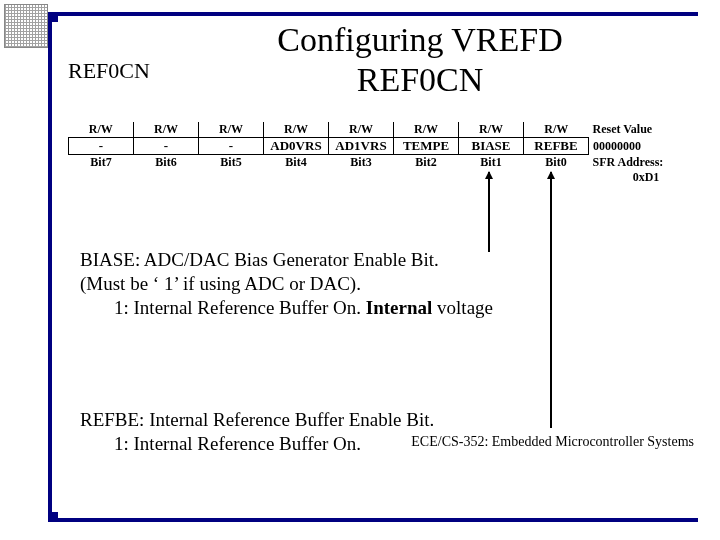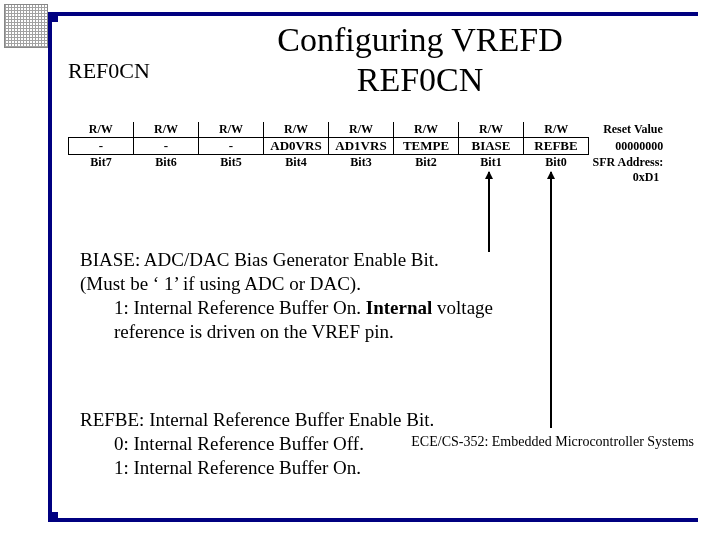--- a/index.html
+++ b/index.html
@@ -12,21 +12,21 @@
   .rule.vert{top:12px;left:48px;width:4px;height:510px}
   .rule.tri{top:12px;left:48px;width:10px;height:10px}
   .rule.tri2{top:512px;left:48px;width:10px;height:10px}
   .title{position:absolute;top:20px;left:210px;width:420px;text-align:center;font-size:34px;line-height:40px}
   .reg{position:absolute;top:58px;left:68px;font-size:22px}
   table{position:absolute;top:122px;left:68px;border-collapse:collapse;font-size:12px}
   td,th{padding:0;text-align:center;font-weight:bold;font-family:'Times New Roman',serif}
   .cell{width:64px;border:1px solid #000;font-size:13px;height:15px}
   .nb{width:64px;height:14px;font-size:12px}
   .nbr{width:64px;border-right:1px solid #000;height:14px;font-size:12px}
-  .side{font-size:12px;padding-left:4px;text-align:right;white-space:nowrap}
+  .side{font-size:12px;padding-left:4px;text-align:left;white-space:nowrap}
   .body{position:absolute;left:80px;font-size:19px;line-height:24px;font-family:'Times New Roman',serif}
   .ind{padding-left:34px}
   .foot{position:absolute;right:26px;bottom:26px;font-size:14px}
   .arrow{position:absolute;width:0;border-left:2px solid #000}
   .arrow::before{content:'';position:absolute;top:-1px;left:-5px;border-left:4px solid transparent;border-right:4px solid transparent;border-bottom:8px solid #000}
 </style>
 </head>
 <body>
 
 <div class="page">
@@ -84,23 +84,21 @@
   </tbody>
     </table>
 
   <div class="arrow" style="left:488px;top:172px;height:80px"></div>
   <div class="arrow" style="left:550px;top:172px;height:256px"></div>
 
   <div class="body" style="top:248px">
     <div>BIASE: ADC/DAC Bias Generator Enable Bit.</div>
     <div>(Must be ‘ 1’ if using ADC or DAC).</div>
     <div class="ind"><span>1: Internal Reference Buffer On. </span><b>Internal </b><span>voltage</span></div>
-    <div class="ind">reference is driven on the VREF pin.</div>
   </div>
 
   <div class="body" style="top:408px">
     <div>REFBE: Internal Reference Buffer Enable Bit.</div>
-    <div class="ind">0: Internal Reference Buffer Off.</div>
     <div class="ind">1: Internal Reference Buffer On.</div>
   </div>
 
   <div class="foot">ECE/CS-352: Embedded Microcontroller Systems</div>
 </div>
 
 </body></html>

